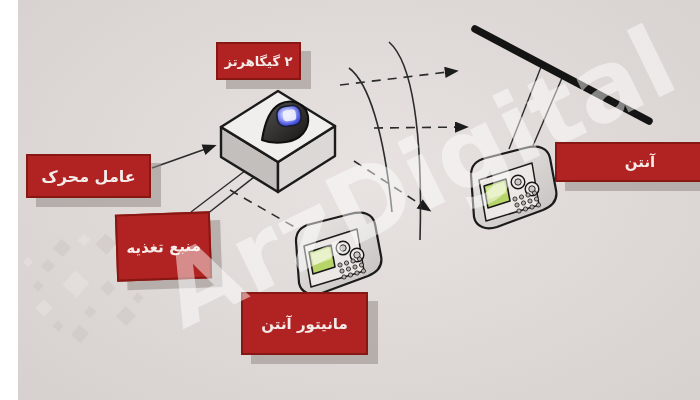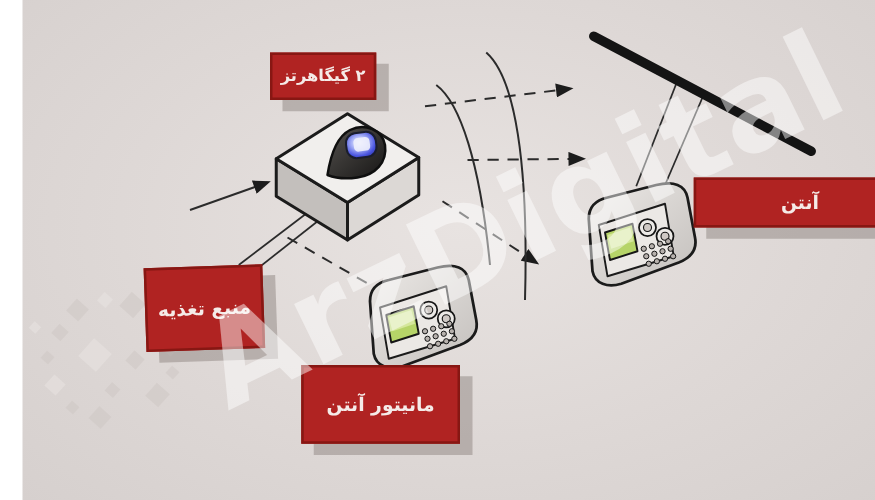--- a/index.html
+++ b/index.html
@@ -133,20 +133,23 @@
     </g>
 
     <use href="#monitor-unit" transform="translate(262,206)"></use>
 
     <use href="#monitor-unit" transform="translate(437,140)"></use>
   </svg>
 
   <div class="label label-freq">
     <span>۲ گیگاهرتز</span>
   </div>
+  <div class="label label-actuator">
+    <span>عامل محرک</span>
+  </div>
   <div class="label label-supply">
     <span>منبع تغذیه</span>
   </div>
   <div class="label label-powermon">
     <span>مانیتور آنتن</span>
   </div>
   <div class="label label-antenna">
     <span>آنتن</span>
   </div>
 

